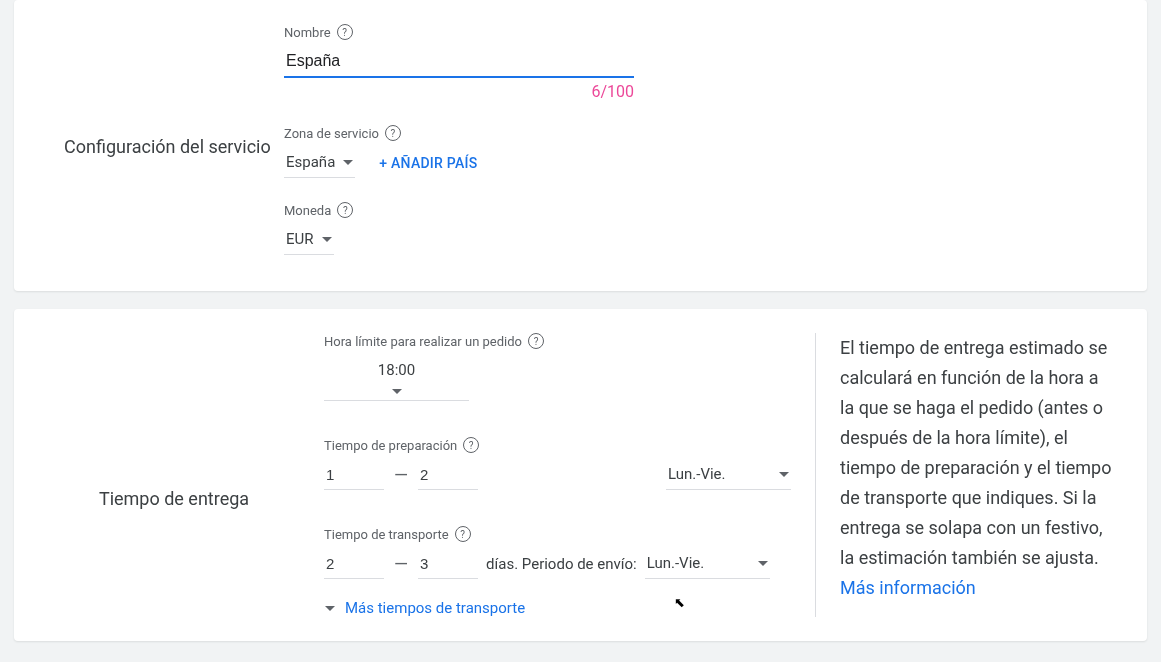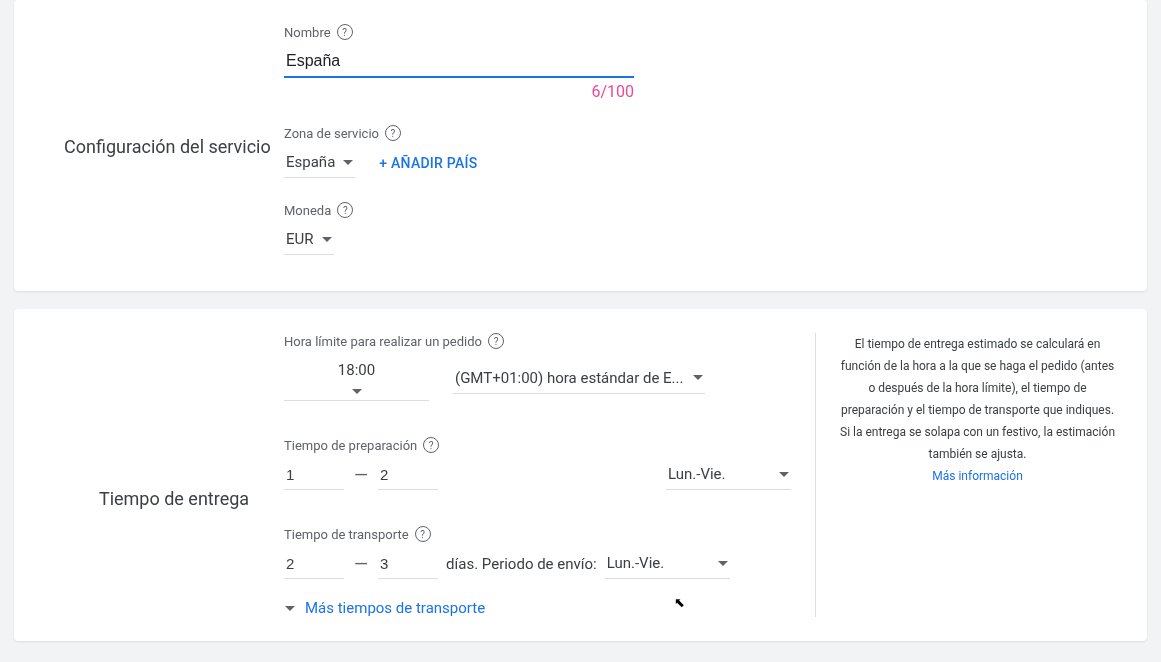--- a/index.html
+++ b/index.html
@@ -144,24 +144,23 @@
       min-width: 120px;
     }
     .right-panel {
       width: 300px;
       padding-left: 24px;
       border-left: 1px solid #dadce0;
       margin-left: 24px;
       flex-shrink: 0;
     }
     .info-text {
-      font-size: 12px;
-      color: #3c4043;
-      line-height: 22px;
-      text-align: center;
+      font-size: 18px;
+      color: #3c4043;
+      line-height: 30px;
     }
     .link-inline {
       color: #1a73e8;
       cursor: pointer;
     }
     .expand-row {
       display: flex;
       align-items: center;
       gap: 9px;
       color: #1a73e8;
@@ -172,20 +171,21 @@
     .chevron-wrap {
       width: 12px;
       display: flex;
       justify-content: center;
     }
     .card-2 {
       align-items: flex-start;
     }
     .card-2 .card-mid {
       display: flex;
+      margin-left: 40px;
     }
     .mid-content {
       flex: 1;
     }
     .section-title-wrap1 {
       padding-top: 112px;
     }
     .section-title-wrap2 {
       padding-top: 155px;
       text-align: center;
@@ -260,24 +260,20 @@
     <div class="mid-content">
 
       <div class="field-group">
         <div class="field-label">
           <span>Hora límite para realizar un pedido</span>
           <span class="help-icon">?</span>
         </div>
         <div class="inline-row" style="gap:24px;">
           <div class="dropdown-wide dropdown-widest" style="min-width:145px;flex-direction:column;">
             <span>18:00</span>
-            <span class="dropdown-arrow"></span>
-          </div>
-          <div class="dropdown-wide dropdown-wider">
-            <span style="white-space:nowrap;overflow:hidden;text-overflow:ellipsis;max-width:230px;">(GMT+01:00) hora estándar de E...</span>
             <span class="dropdown-arrow"></span>
           </div>
         </div>
       </div>
 
       <div class="field-group" style="margin-top:36px;">
         <div class="field-label">
           <span>Tiempo de preparación</span>
           <span class="help-icon">?</span>
         </div>

